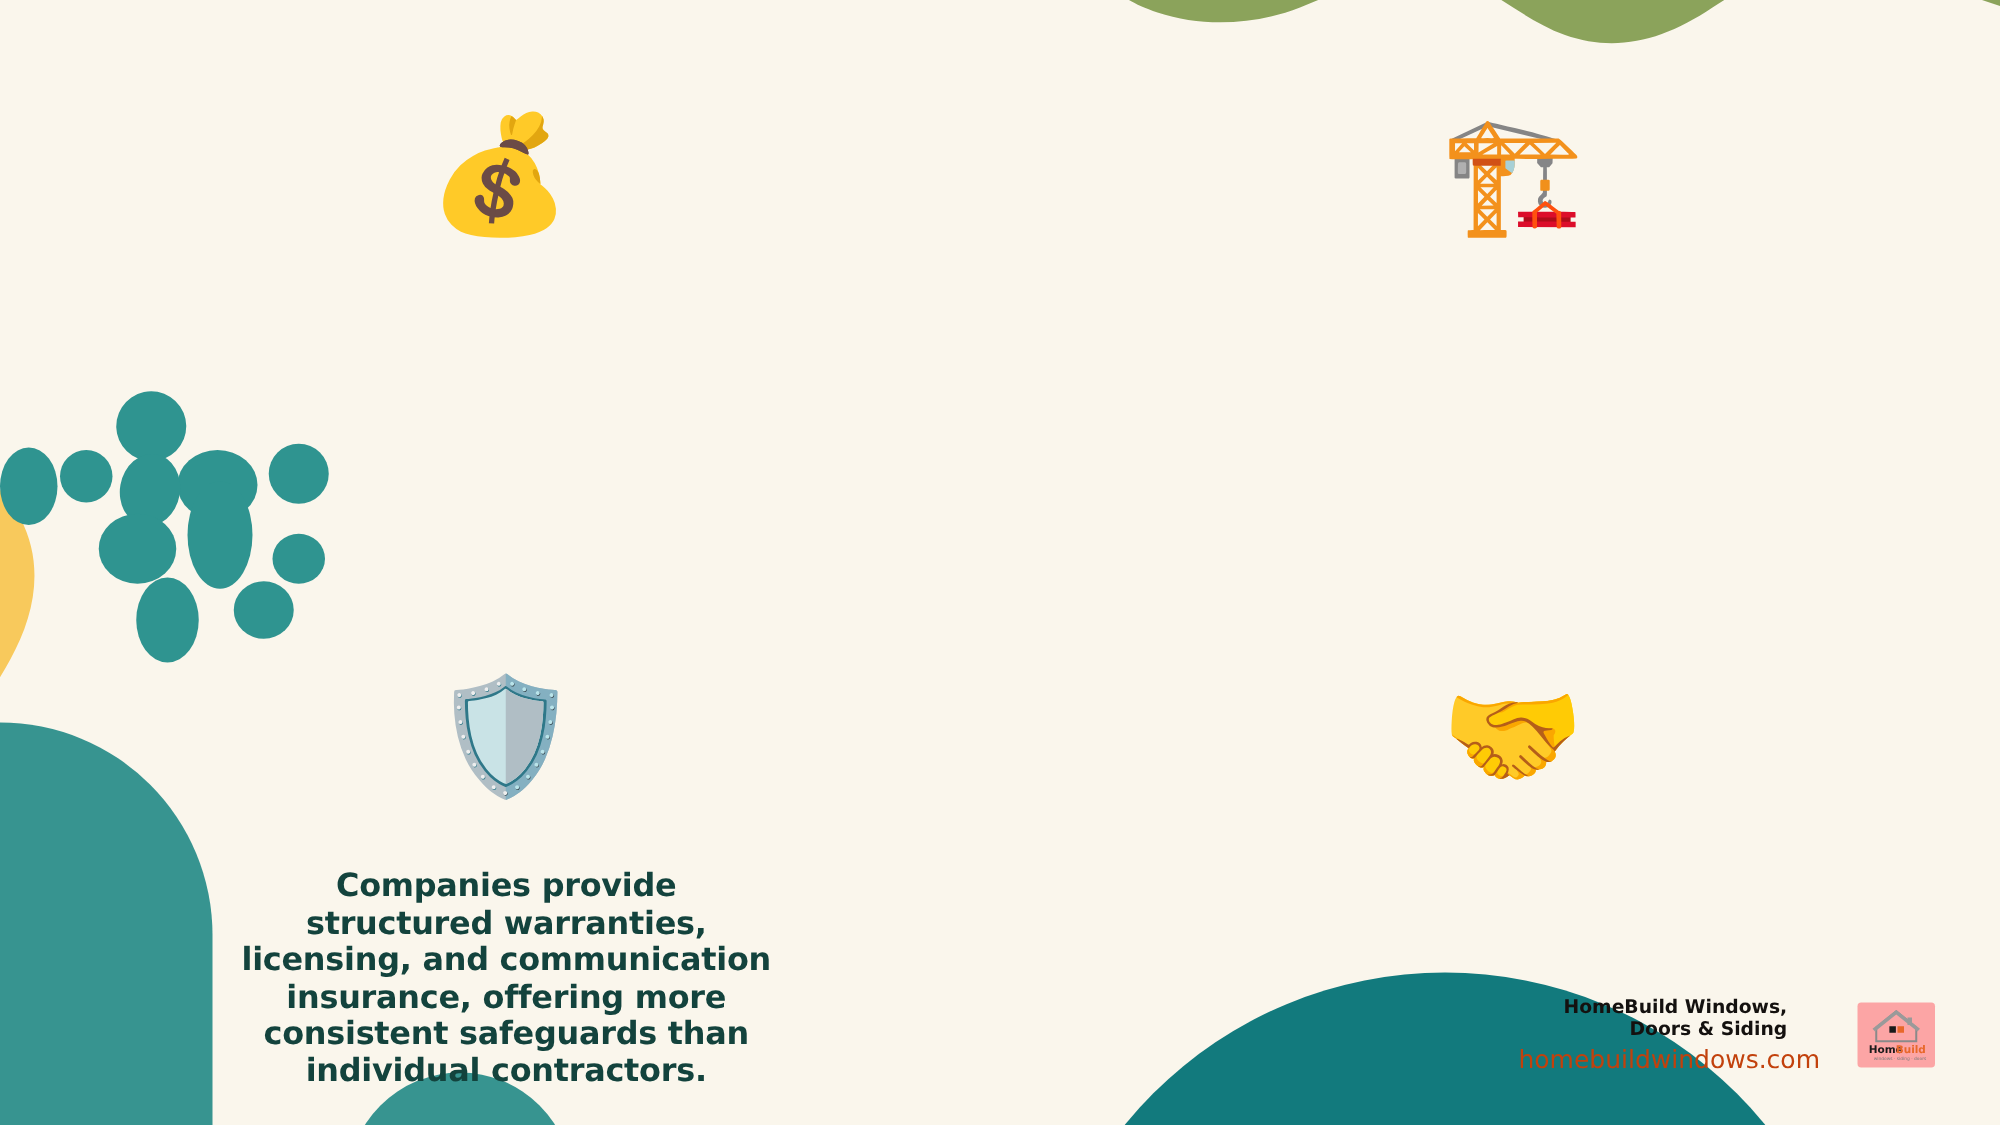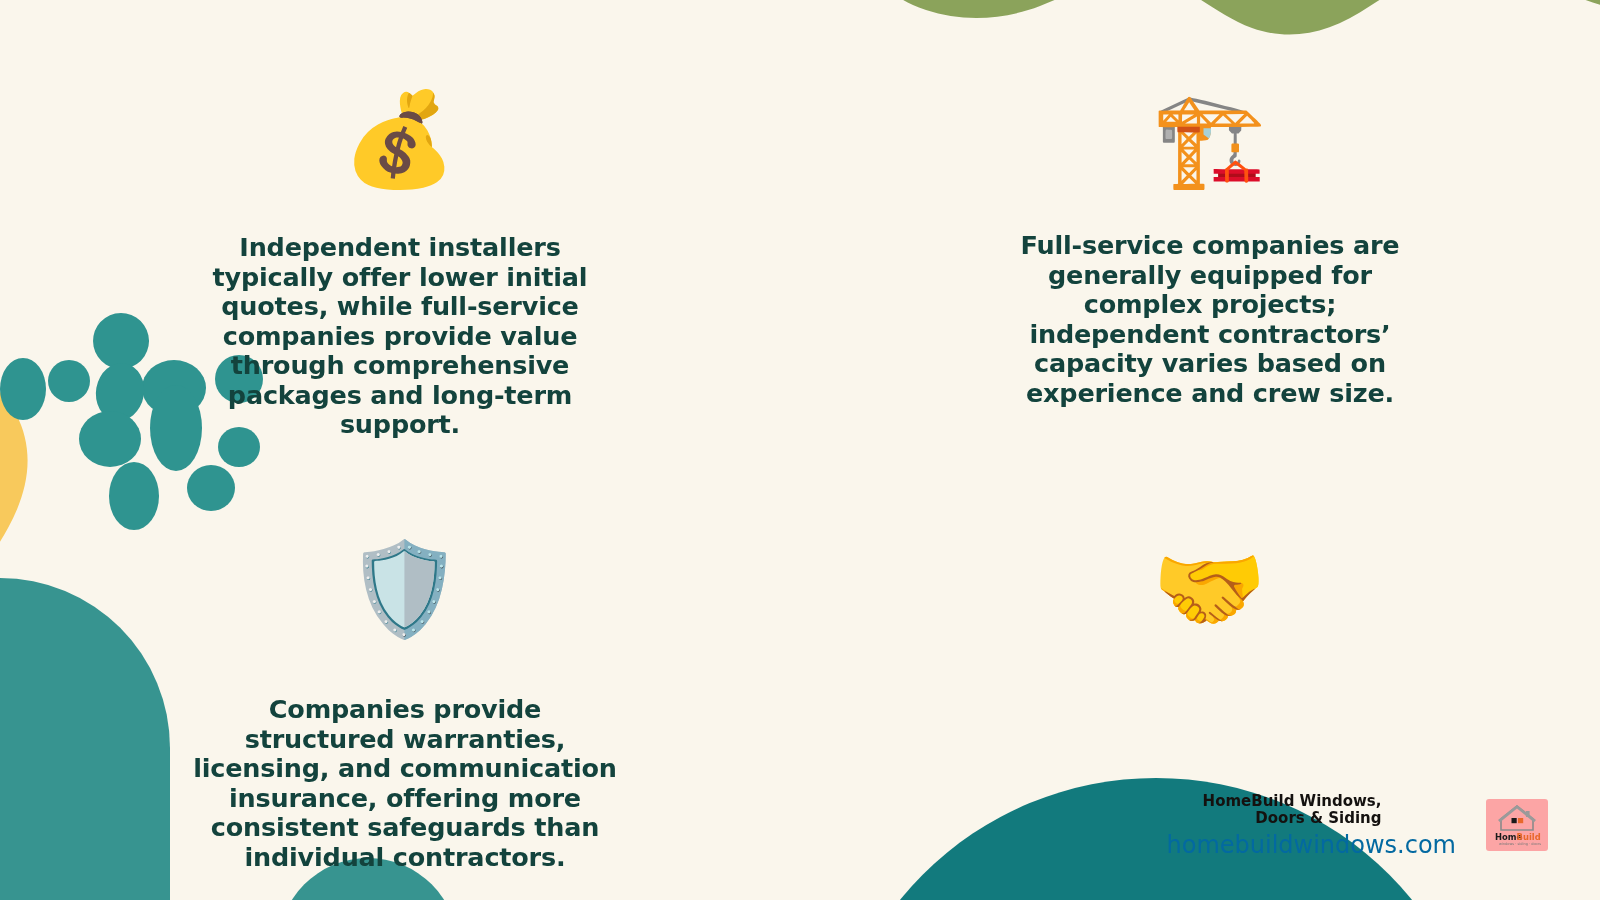--- a/index.html
+++ b/index.html
@@ -112,23 +112,23 @@
   .brand-name {
     margin: 0;
     font-size: 15px;
     font-weight: 700;
     color: #14110f;
     line-height: 1.16;
     max-width: 215px;
   }
   .brand-url {
     margin: 4px 0 0 0;
-    font-size: 24px;
+    font-size: 20px;
     font-weight: 400;
-    color: #0369a1;
+    color: #c2410c;
     line-height: 1.1;
   }
   .logo-box {
     width: 62px;
     height: 52px;
     background: #fca5a5;
     border-radius: 3px;
     display: flex;
     align-items: center;
     justify-content: center;
@@ -168,26 +168,24 @@
       <span class="dot" style="left: 150px; top: 385px; width: 52px; height: 86px;"></span>
       <span class="dot" style="left: 218px; top: 427px; width: 42px; height: 40px;"></span>
       <span class="dot" style="left: 109px; top: 462px; width: 50px; height: 68px;"></span>
       <span class="dot" style="left: 187px; top: 465px; width: 48px; height: 46px;"></span>
     </div>
 
   <div class="grid">
 
     <div class="cell cell-tl">
       <div class="emoji">💰</div>
-      <p class="blurb">Independent installers typically offer lower initial quotes, while full-service companies provide value through comprehensive packages and long-term support.</p>
     </div>
 
     <div class="cell cell-tr">
       <div class="emoji">🏗️</div>
-      <p class="blurb">Full-service companies are generally equipped for complex projects; independent contractors’ capacity varies based on experience and crew size.</p>
     </div>
 
     <div class="cell cell-bl">
       <div class="emoji">🛡️</div>
       <p class="blurb">Companies provide structured warranties, licensing, and communication insurance, offering more consistent safeguards than individual contractors.</p>
     </div>
 
     <div class="cell cell-br">
       <div class="emoji">🤝</div>
     </div>

